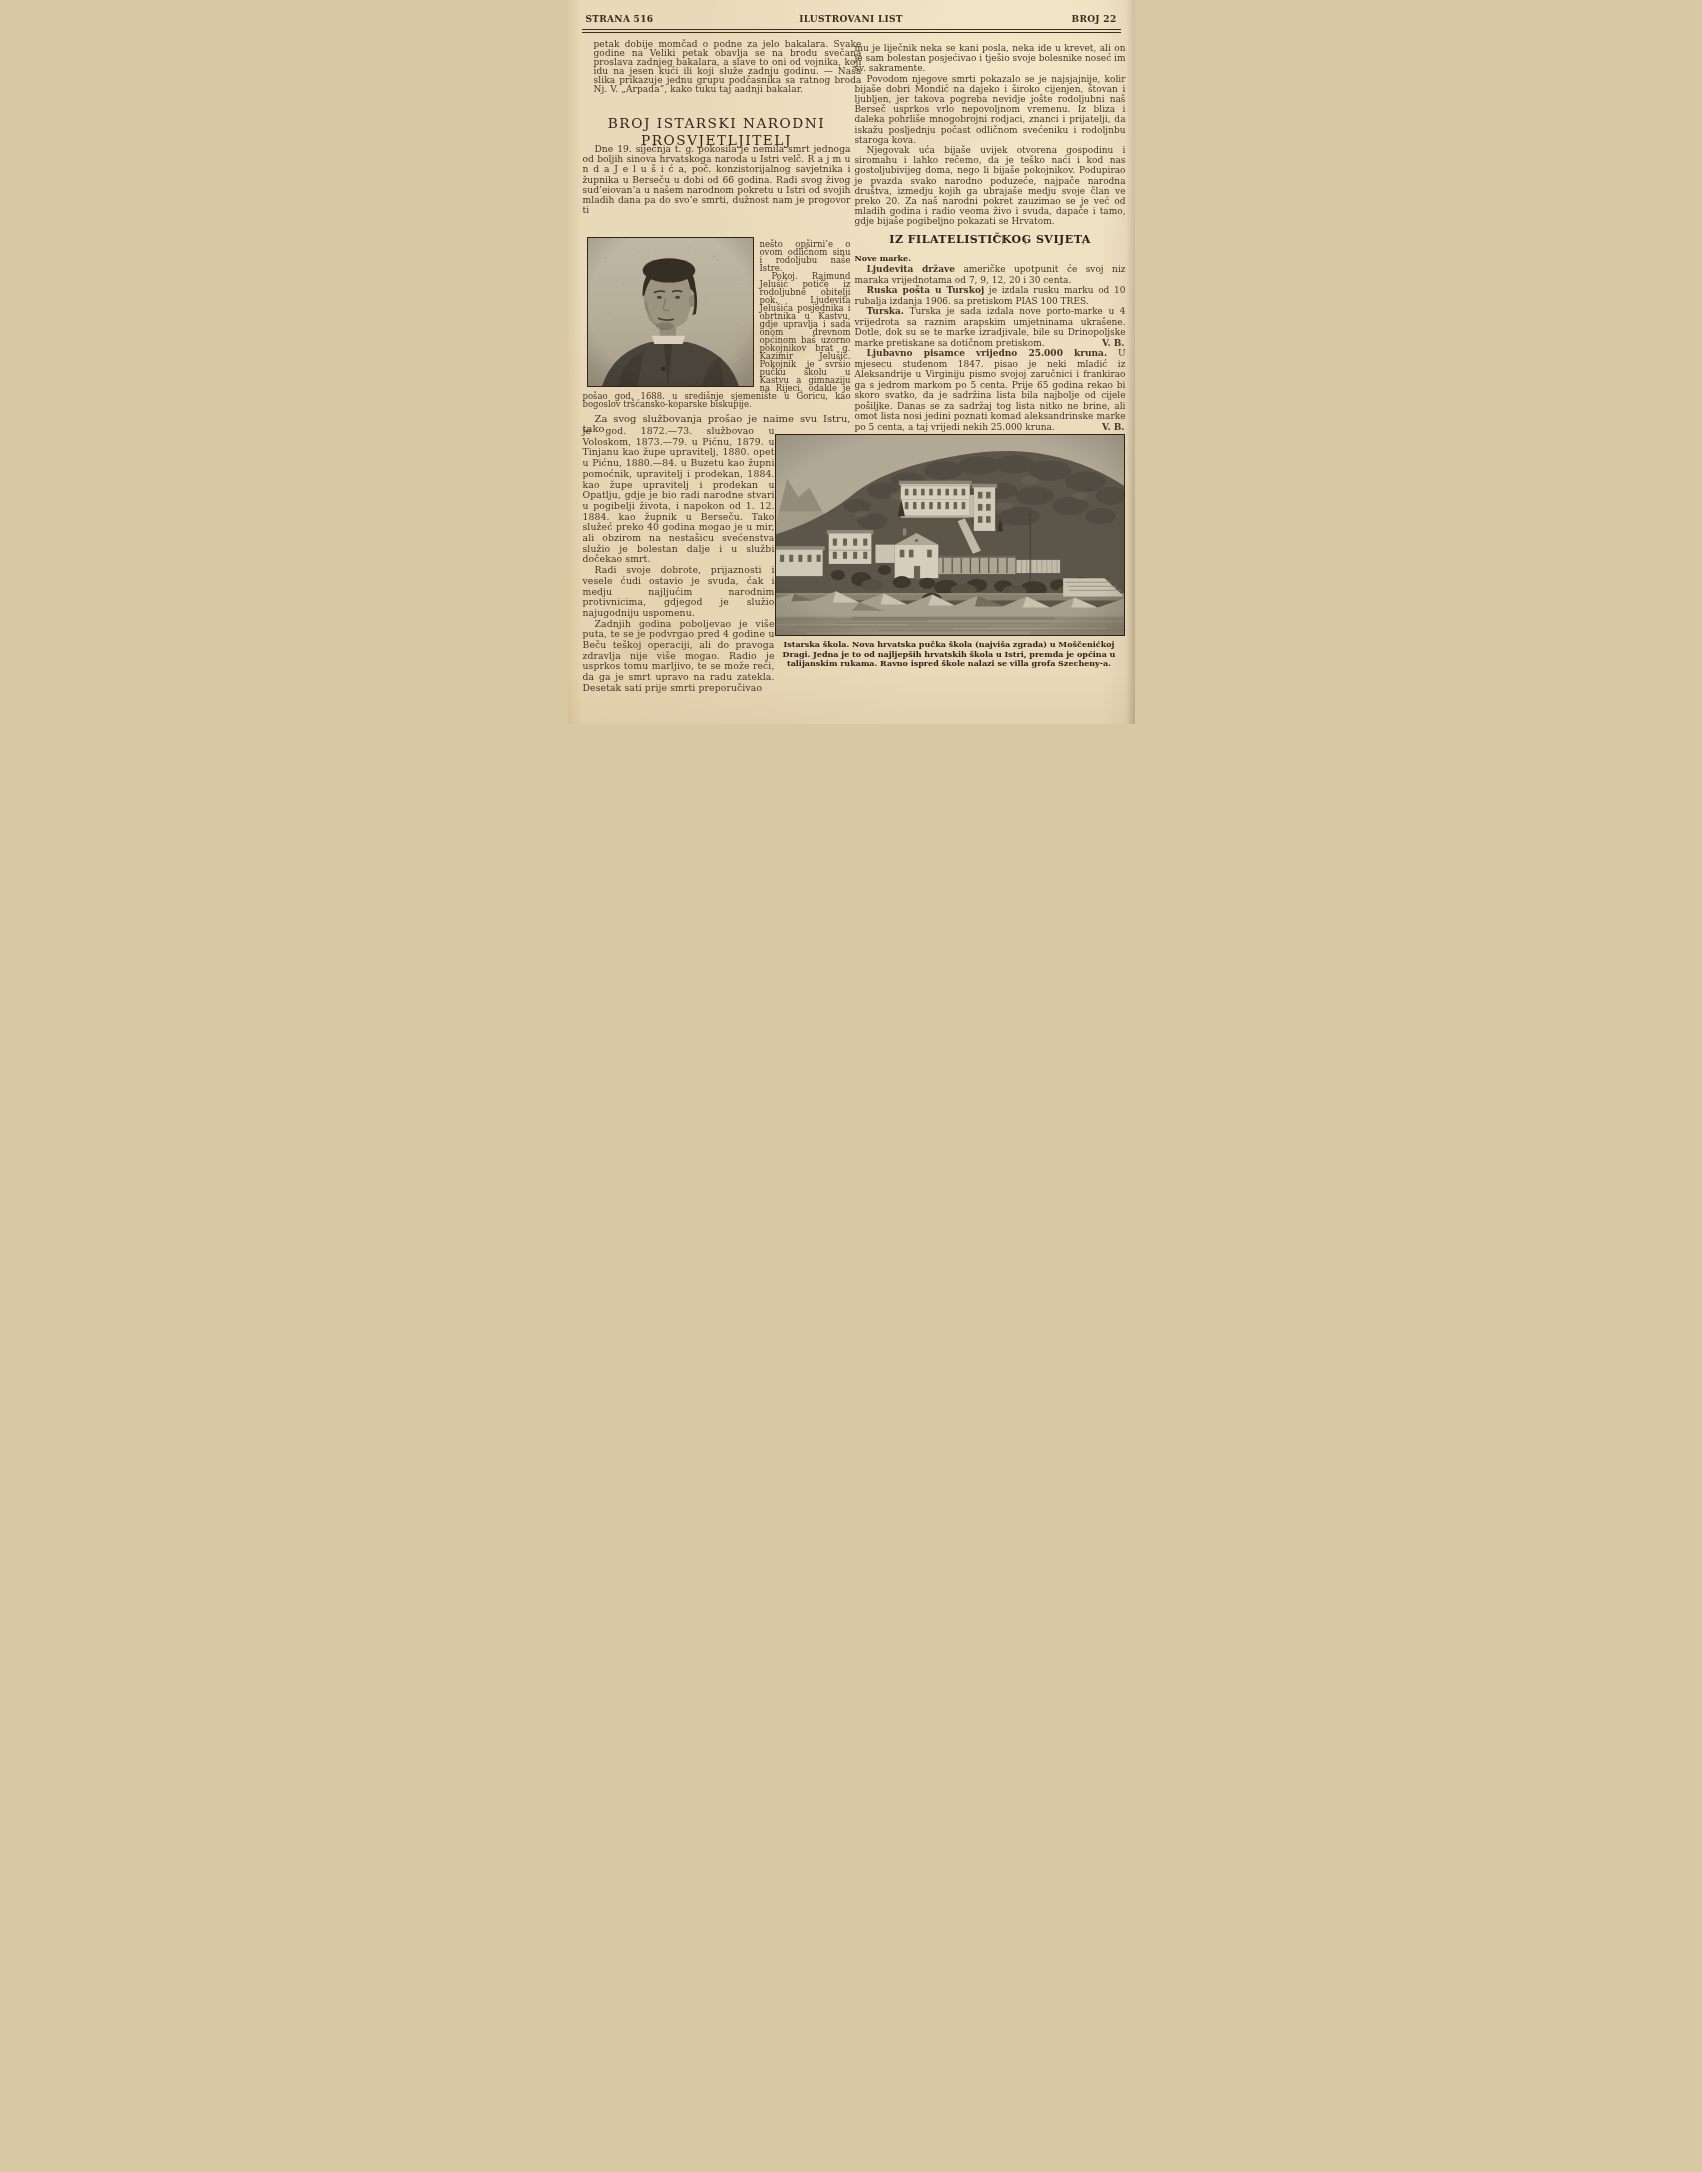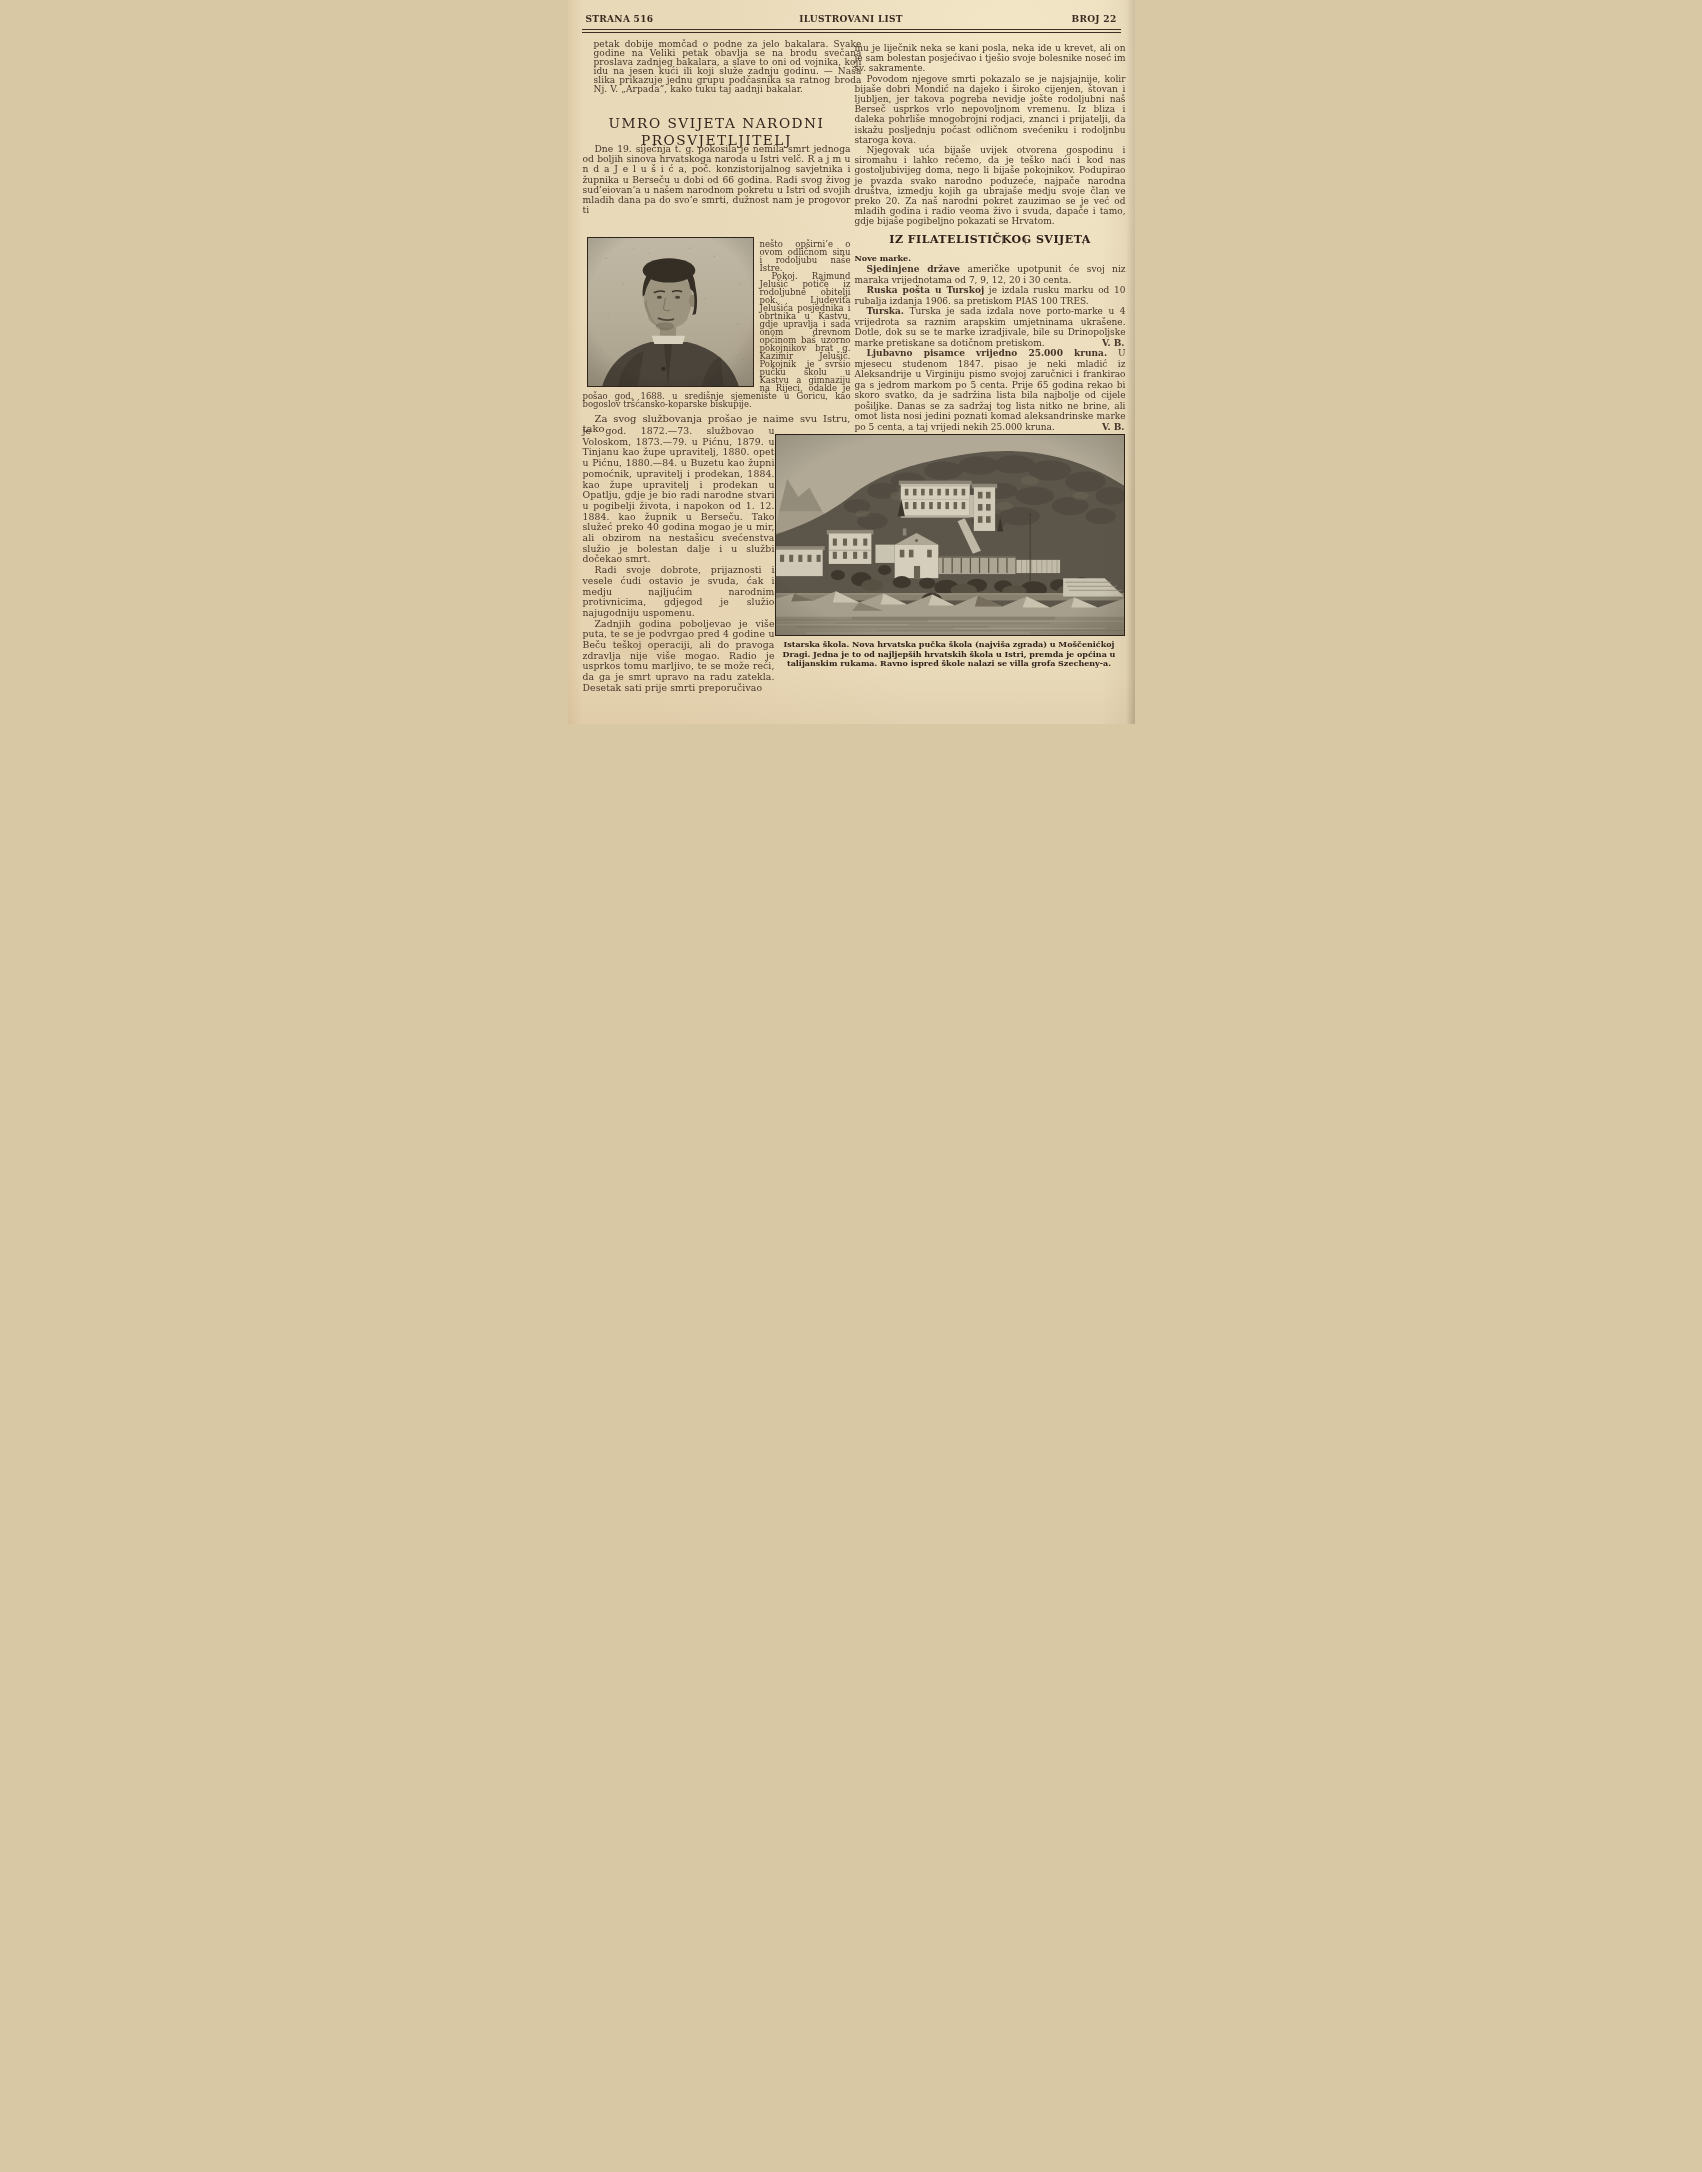--- a/index.html
+++ b/index.html
@@ -72,21 +72,21 @@
     <span class="h-center">ILUSTROVANI LIST</span>
     <span class="h-right">BROJ 22</span>
   </header>
   <div class="rule"></div>
 
   <section id="l-intro" class="col">
     <p class="p noind">petak dobije momčad o podne za jelo bakalara. Svake godine na Veliki petak obavlja se na brodu svečana proslava zadnjeg bakalara, a slave to oni od vojnika, koji idu na jesen kući ili koji služe zadnju godinu. — Naša slika prikazuje jednu grupu podčasnika sa ratnog broda Nj. V. „Arpada”, kako tuku taj aadnji bakalar.</p>
   </section>
 
   <h1 id="l-title">
-    <span class="tl">UMRO SVIJETA NARODNI</span>
+    <span class="tl">BROJ ISTARSKI NARODNI</span>
     <span class="tl">PROSVJETLJITELJ</span>
   </h1>
 
   <section id="l-p1" class="col">
     <p class="p">Dne 19. siječnja t. g. pokosila je nemila smrt jednoga od boljih sinova hrvatskoga naroda u Istri velč. R a j m u n d a J e l u š i ć a, poč. konzistorijalnog savjetnika i župnika u Berseču u dobi od 66 godina. Radi svog živog sud’eiovan’a u našem narodnom pokretu u Istri od svojih mladih dana pa do svo’e smrti, dužnost nam je progovor ti</p>
   </section>
 
   <section id="l-flow" class="col">
     <figure class="portrait">
       <svg viewBox="0 0 326 292" preserveAspectRatio="none">
@@ -164,21 +164,21 @@
 
   <div class="smudge sm1"></div>
   <div class="smudge sm2"></div>
   <div class="smudge sm3"></div>
 
   <h2 id="r-phil-title">IZ FILATELISTIČKOG SVIJETA</h2>
   <h3 id="r-phil-sub">Nove marke.</h3>
 
   <section id="r-phil" class="col">
     <p class="p rel">
-      <span class="lead">Sjedinjene države</span><span> američke upotpunit će svoj niz maraka vrijednotama od 7, 9, 12, 20 i 30 centa.</span>
+      <span class="lead">Ljudevita države</span><span> američke upotpunit će svoj niz maraka vrijednotama od 7, 9, 12, 20 i 30 centa.</span>
     </p>
     <p class="p rel">
       <span class="lead">Ruska pošta u Turskoj</span><span> je izdala rusku marku od 10 rubalja izdanja 1906. sa pretiskom PIAS 100 TRES.</span>
     </p>
     <p class="p rel">
       <span class="lead">Turska.</span><span> Turska je sada izdala nove porto-marke u 4 vrijedrota sa raznim arapskim umjetninama ukrašene. Dotle, dok su se te marke izradjivale, bile su Drinopoljske marke pretiskane sa dotičnom pretiskom.</span><span class="sig">V. B.</span>
     </p>
     <p class="p rel">
       <span class="lead">Ljubavno pisamce vrijedno 25.000 kruna.</span><span> U mjesecu studenom 1847. pisao je neki mladić iz Aleksandrije u Virginiju pismo svojoj zaručnici i frankirao ga s jedrom markom po 5 centa. Prije 65 godina rekao bi skoro svatko, da je sadržina lista bila najbolje od cijele pošiljke. Danas se za sadržaj tog lista nitko ne brine, ali omot lista nosi jedini poznati komad aleksandrinske marke po 5 centa, a taj vrijedi nekih 25.000 kruna.</span><span class="sig">V. B.</span>
     </p>

